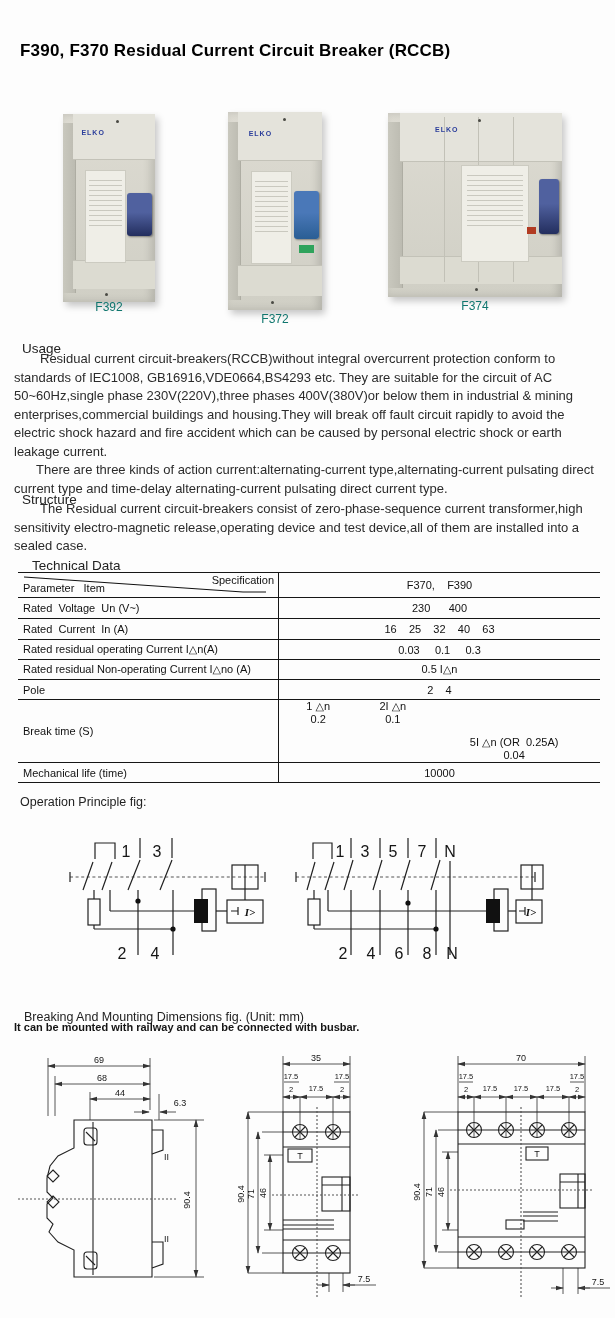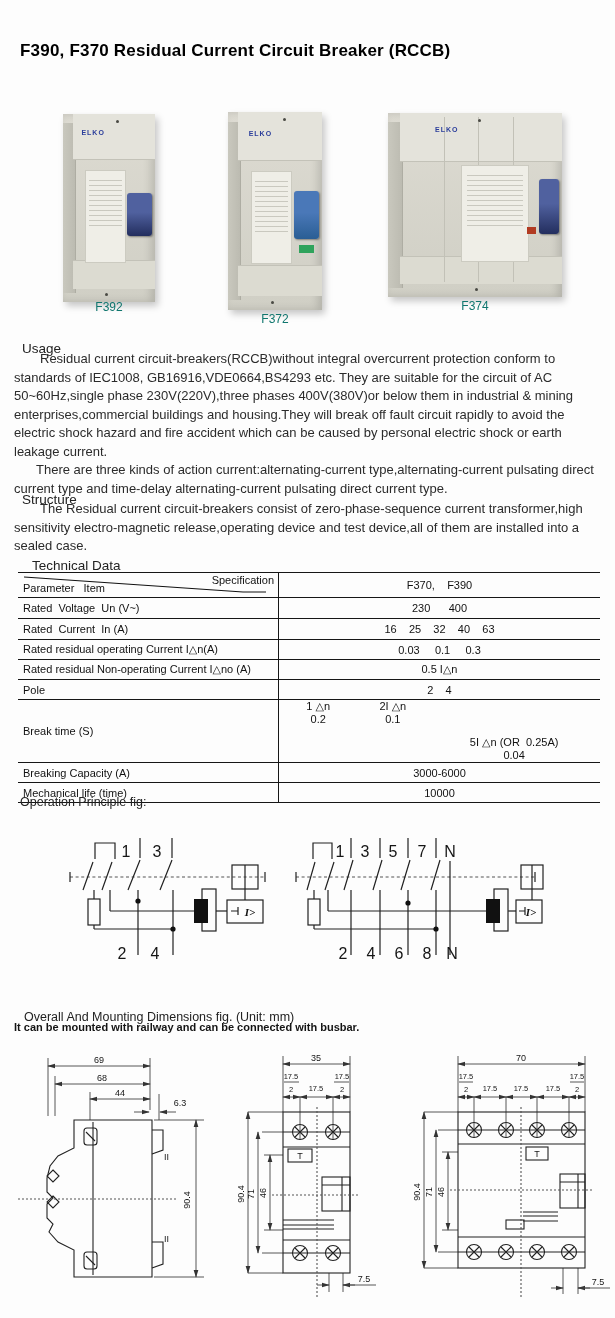--- a/index.html
+++ b/index.html
@@ -170,24 +170,20 @@
                 <div class="pre">0.1</div>
           </div>
           <div class="btcol b3">
             <div class="pre">5I △n (OR  0.25A)</div>
                 <div class="pre">0.04</div>
           </div>
         </div>
       </td>
     </tr>
     <tr>
-      <td class="c1">Breaking Capacity (A)</td>
-      <td class="c2"><span class="pre">3000-6000</span></td>
-    </tr>
-    <tr>
       <td class="c1">Mechanical life (time)</td>
       <td class="c2"><span class="pre">10000</span></td>
     </tr>
     </tbody>
   </table>
 
   <h2 class="abs sechead" style="left:20px;top:785px;font-size:12.5px;">Operation  Principle fig:</h2>
 
   <svg style="left:60px;top:833px;" width="222" height="128" viewBox="0 0 222 128">
     <g stroke="#222" fill="none" stroke-width="1.2">
@@ -248,21 +244,21 @@
       <text class="term" x="162" y="24" text-anchor="middle">N</text>
       <text class="term" x="55" y="126" text-anchor="middle">2</text>
       <text class="term" x="83" y="126" text-anchor="middle">4</text>
       <text class="term" x="111" y="126" text-anchor="middle">6</text>
       <text class="term" x="139" y="126" text-anchor="middle">8</text>
       <text class="term" x="164" y="126" text-anchor="middle">N</text>
     </g>
     <text class="relaytxt" x="243" y="83" text-anchor="middle">I&gt;</text>
   </svg>
 
-  <h2 class="abs sechead" style="left:24px;top:1000px;font-size:12.5px;">Overall And  Mounting Dimensions  fig. (Unit: mm)</h2>
+  <h2 class="abs sechead" style="left:24px;top:1000px;font-size:12.5px;">Breaking And  Mounting Dimensions  fig. (Unit: mm)</h2>
   <div class="abs" style="left:14px;top:1021px;font-size:11px;font-weight:bold;color:#141414;">It can be mounted with railway and can be connected with busbar.</div>
 
   <svg style="left:14px;top:1052px;" width="212" height="250" viewBox="0 0 212 250">
     <defs>
         <marker id="aA" viewBox="0 0 10 6" refX="9" refY="3" markerWidth="9" markerHeight="6" orient="auto-start-reverse">
           <path d="M0,0 L10,3 L0,6 Z" fill="#333"></path>
         </marker>
       </defs>
     <g stroke="#444" fill="none" stroke-width="0.9">
       <path d="M34,6 V64 M136,6 V58 M41,24 V64 M76,40 V68 M145,42 V68"></path>

